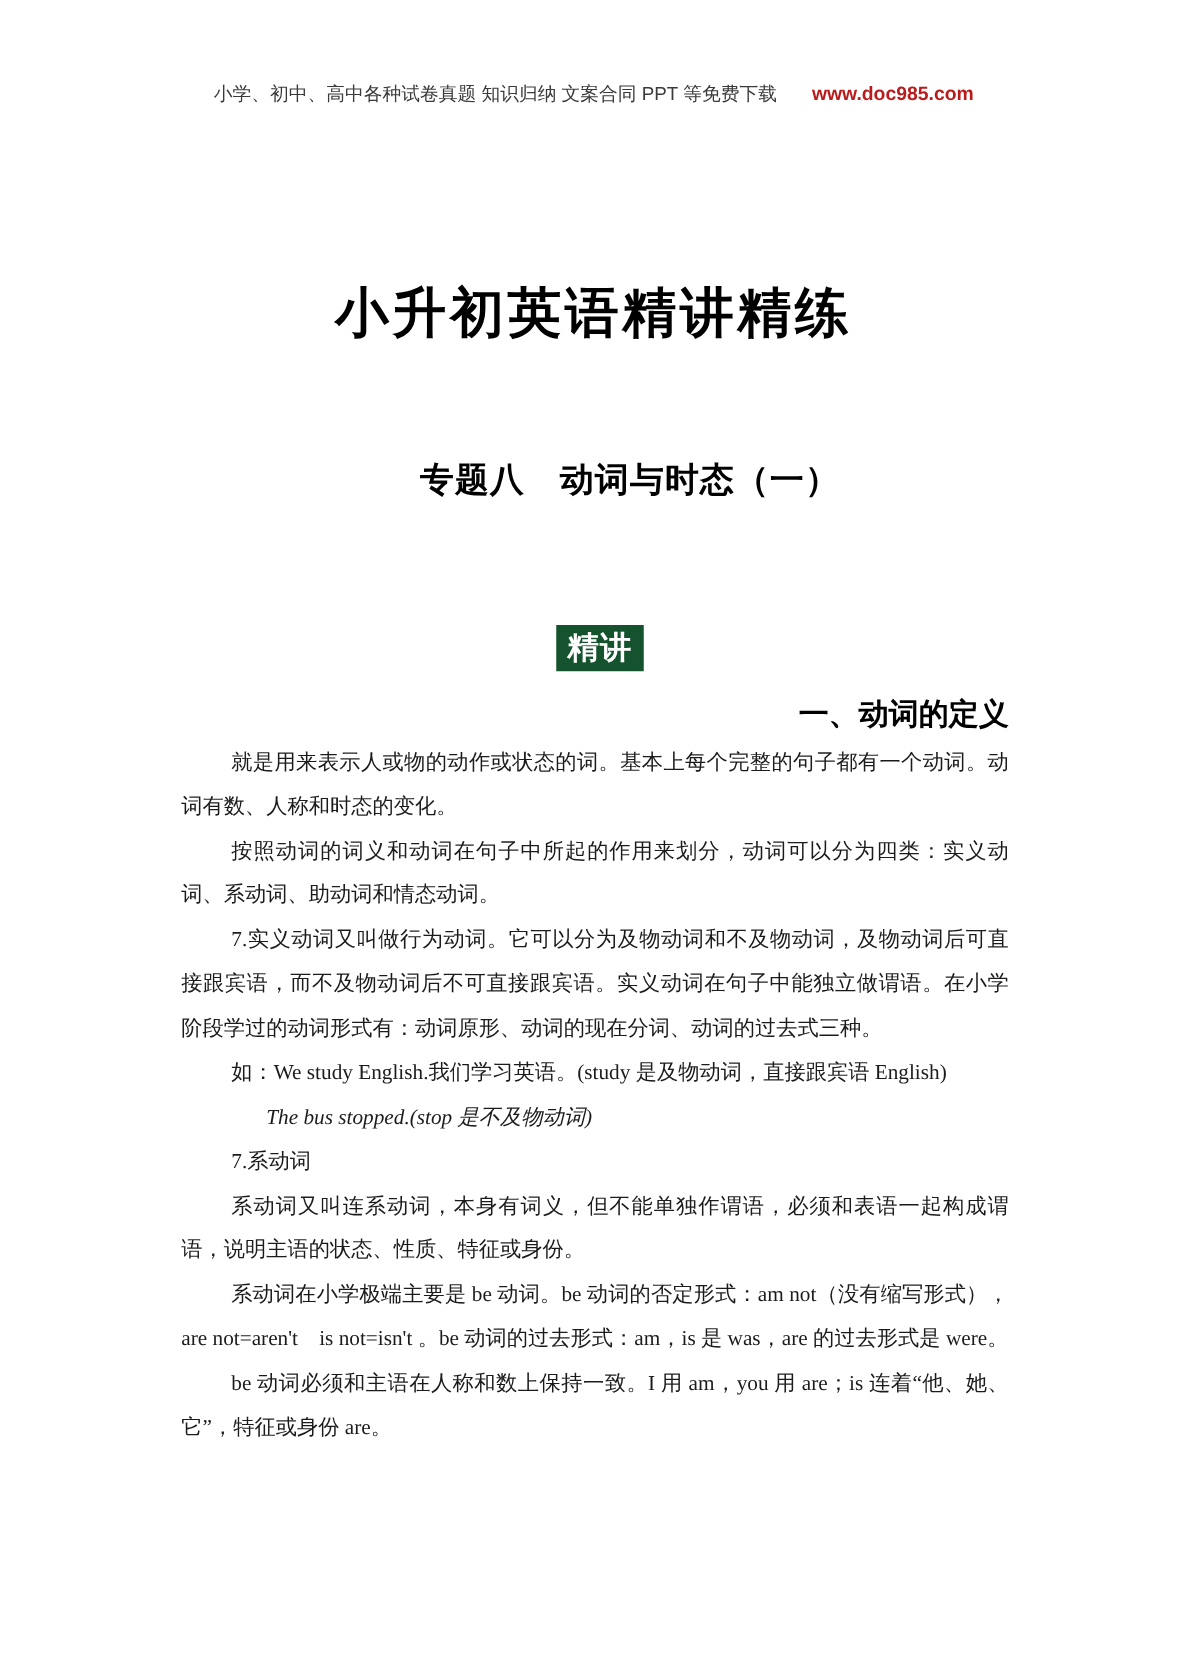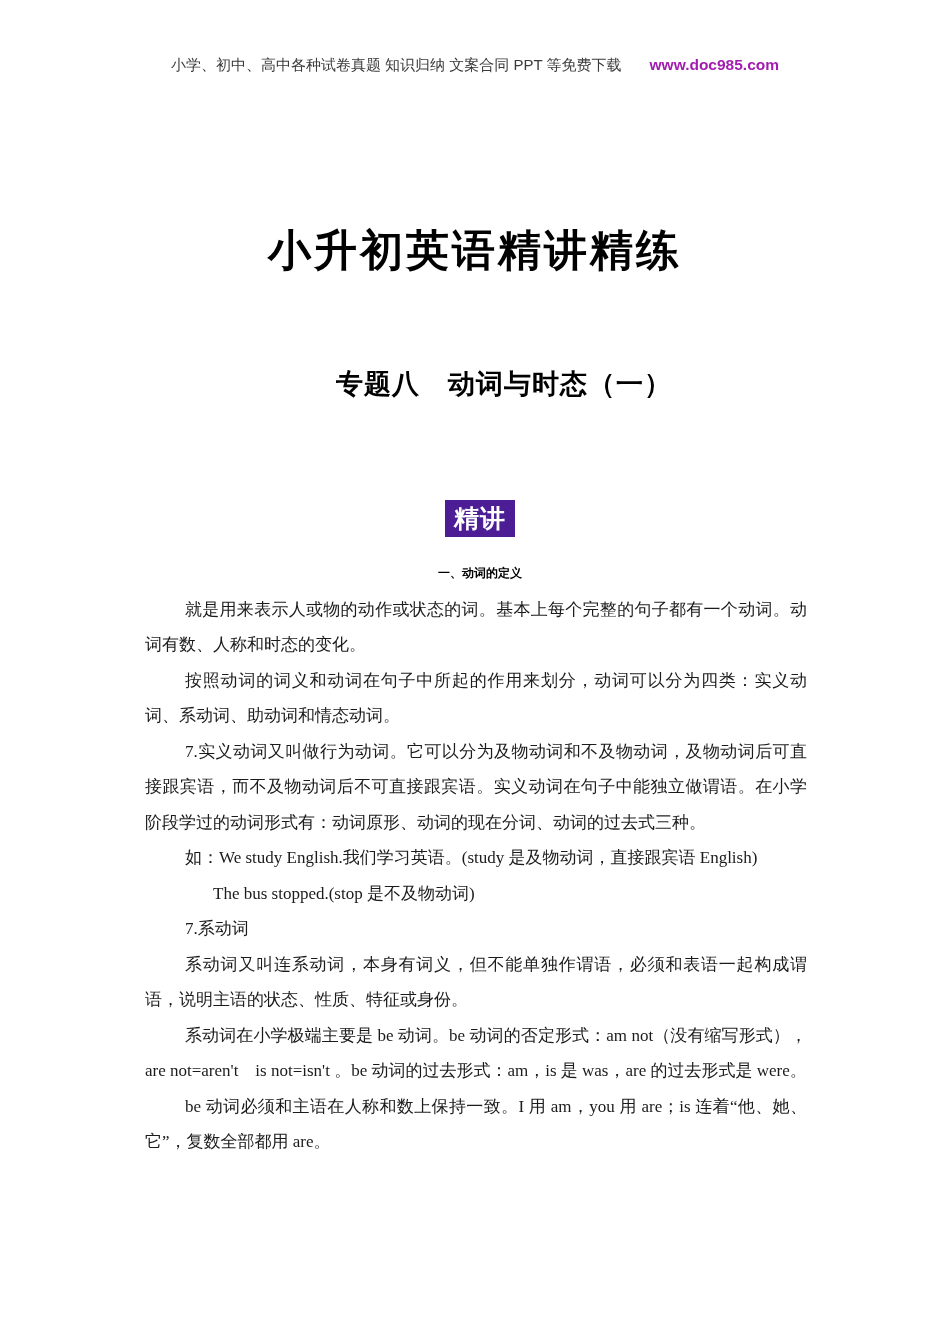--- a/index.html
+++ b/index.html
@@ -9,35 +9,35 @@
     background: #ffffff;
     position: relative;
     font-family: "Liberation Serif", serif;
     color: #141414;
     overflow: hidden;
   }
 
   
   .doc-header {
     position: absolute;
-    top: 56px;
+    top: 66px;
     left: 0;
     width: 100%;
     display: flex;
     justify-content: center;
     align-items: baseline;
     gap: 28px;
     font-family: "Liberation Sans", sans-serif;
     font-size: 15px;
     color: #3a3a3a;
     white-space: nowrap;
   }
   .doc-header .site-url {
     font-weight: bold;
-    color: #a21caf;
+    color: #b91c1c;
     font-size: 15.5px;
   }
 
   
   .page-title {
     position: absolute;
     top: 222px;
     left: 0;
     width: 100%;
     text-align: center;
@@ -63,21 +63,21 @@
     padding-left: 29px;
   }
 
   
   .badge {
     position: absolute;
     top: 500px;
     left: 445px;
     width: 70px;
     height: 37px;
-    background: #4c1d95;
+    background: #14532d;
     color: #ffffff;
     font-family: "Liberation Sans", sans-serif;
     font-weight: bold;
     font-size: 25px;
     line-height: 37px;
     text-align: center;
     letter-spacing: 1px;
   }
 
   
@@ -86,29 +86,29 @@
     top: 556px;
     left: 145px;
     width: 662px;
     font-size: 17px;
     line-height: 35.5px;
     text-align: justify;
     color: #1b1b1b;
   }
   .doc-body p { margin: 0; }
   .sec-heading {
-    font-family: Liberation Sans, sans-serif;
+    font-family: Liberation Mono, monospace;
     font-weight: bold;
-    font-size: 12px;
+    font-size: 24px;
     padding-left: 8px;
     color: #000000;
-    text-align: center;
+    text-align: right;
   }
   .indent  { text-indent: 40px; }
-  .indent2 { text-indent: 68px; }
+  .indent2 { text-indent: 68px; font-style: italic; }
 </style>
 </head>
 <body>
 
 <div class="doc-header">
   <span>小学、初中、高中各种试卷真题 知识归纳 文案合同  PPT 等免费下载</span>
   <span class="site-url">www.doc985.com</span>
 </div>
 
 <div class="page-title">小升初英语精讲精练</div>
@@ -120,14 +120,14 @@
 <div class="doc-body">
   <p class="sec-heading">一、动词的定义</p>
   <p class="indent">就是用来表示人或物的动作或状态的词。基本上每个完整的句子都有一个动词。动词有数、人称和时态的变化。</p>
   <p class="indent">按照动词的词义和动词在句子中所起的作用来划分，动词可以分为四类：实义动词、系动词、助动词和情态动词。</p>
   <p class="indent">7.实义动词又叫做行为动词。它可以分为及物动词和不及物动词，及物动词后可直接跟宾语，而不及物动词后不可直接跟宾语。实义动词在句子中能独立做谓语。在小学阶段学过的动词形式有：动词原形、动词的现在分词、动词的过去式三种。</p>
   <p class="indent">如：We study English.我们学习英语。(study 是及物动词，直接跟宾语 English)</p>
   <p class="indent2">The bus stopped.(stop 是不及物动词)</p>
   <p class="indent">7.系动词</p>
   <p class="indent">系动词又叫连系动词，本身有词义，但不能单独作谓语，必须和表语一起构成谓语，说明主语的状态、性质、特征或身份。</p>
   <p class="indent">系动词在小学极端主要是 be 动词。be 动词的否定形式：am not（没有缩写形式），are not=aren't　is not=isn't 。be 动词的过去形式：am，is 是 was，are 的过去形式是 were。</p>
-  <p class="indent">be 动词必须和主语在人称和数上保持一致。I 用 am，you 用 are；is 连着“他、她、它”，复数全部都用 are。</p>
+  <p class="indent">be 动词必须和主语在人称和数上保持一致。I 用 am，you 用 are；is 连着“他、她、它”，特征或身份 are。</p>
 </div>
 
 </body></html>

